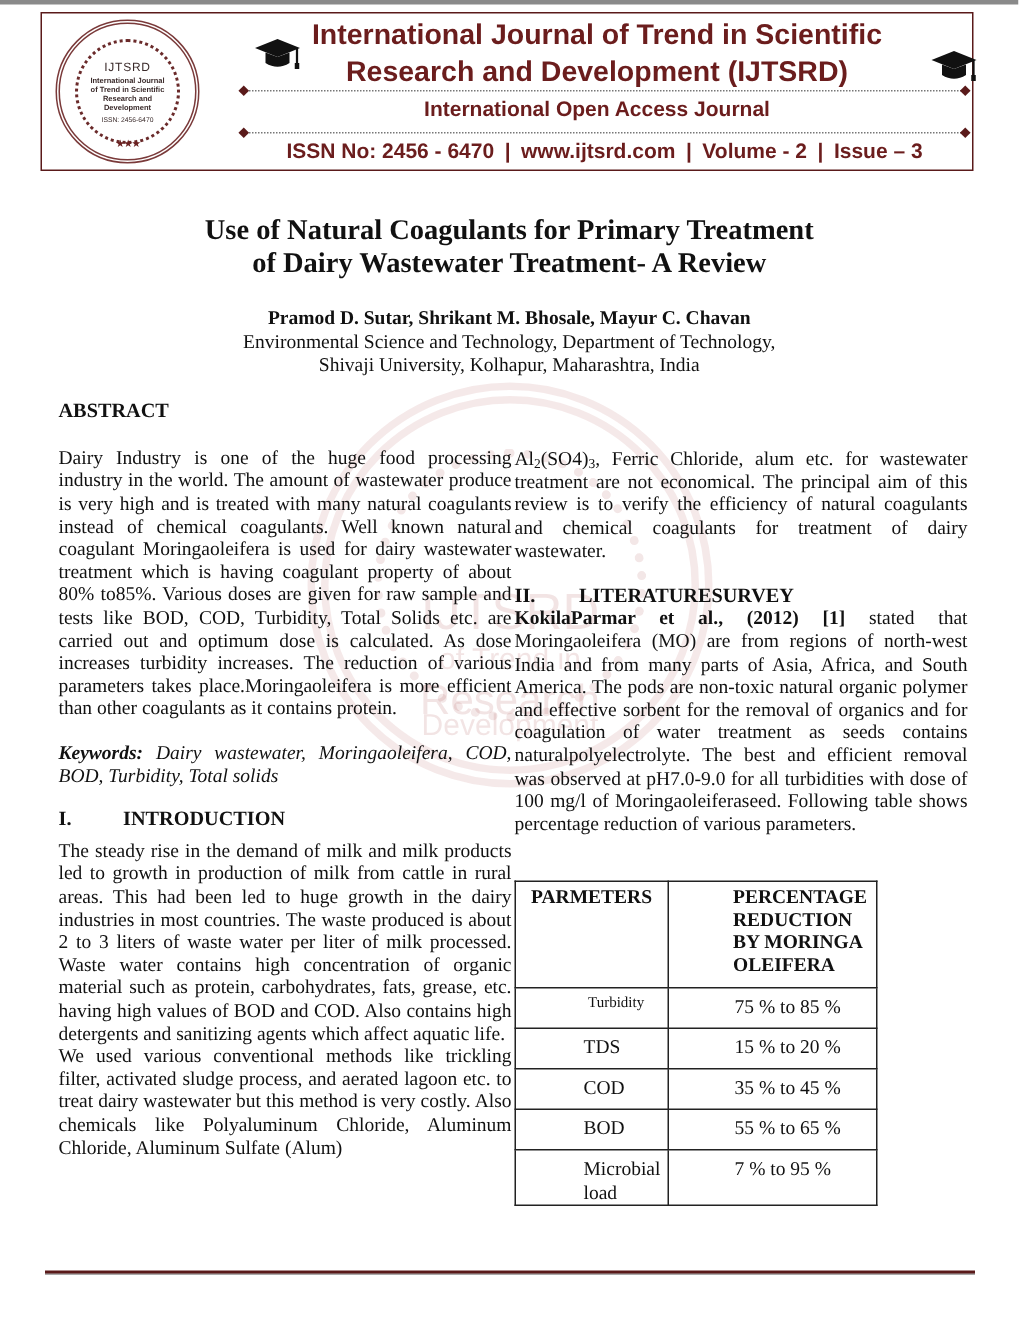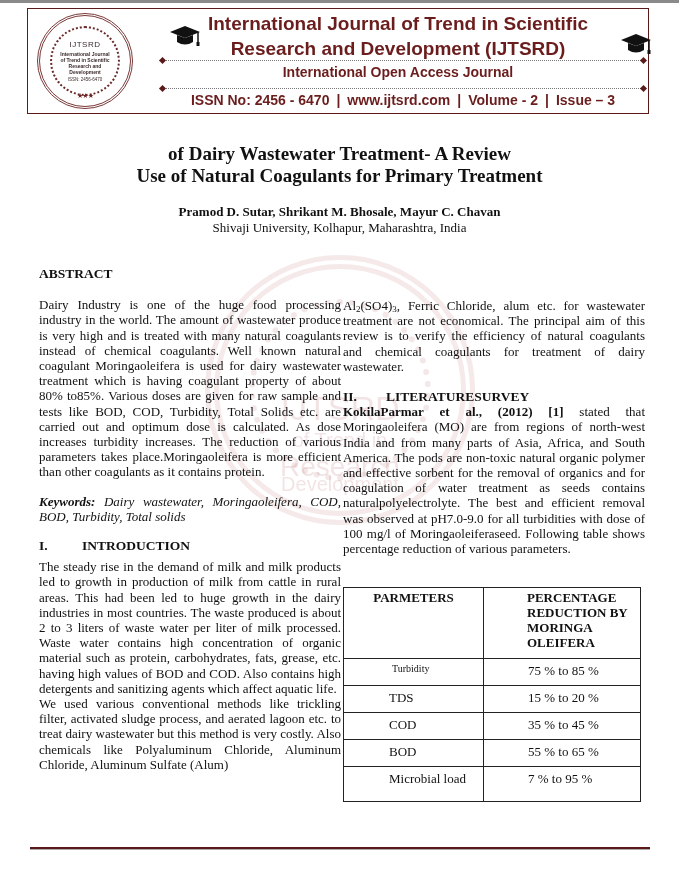--- a/index.html
+++ b/index.html
@@ -91,21 +91,21 @@
   .sec-head { font-weight: bold; font-size: 13.5px; }
   .sec-head .num { display: inline-block; width: 43px; }
   .p { margin: 0; }
   .gap-s { height: 16px; }
   .gap-m { height: 14px; }
   .kw b { font-style: italic; }
   .kw { font-style: italic; }
   sub { font-size: 9px; vertical-align: -2px; line-height: 0; }
 
   
-  .tbl { position: absolute; left: 343px; top: 587px; width: 298px; border-collapse: collapse; font-size: 13px; }
+  .tbl { position: absolute; left: 343px; top: 587px; width: 242px; border-collapse: collapse; font-size: 13px; }
   .tbl td, .tbl th { border: 1px solid #222; vertical-align: top; }
   .tbl th { font-weight: bold; text-align: left; }
   .tbl th.c1 { width: 140px; text-align: center; padding-top: 2px; }
   .tbl th.c2 { padding: 2px 6px 8px 43px; line-height: 15px; }
   .tbl td { height: 27px; padding-top: 4px; }
   .tbl td.c1 { padding-left: 45px; }
   .tbl td.c1.small { font-size: 10px; padding-left: 48px; }
   .tbl td.c2 { padding-left: 44px; }
   .tbl tr.last td { height: 35px; font-family: Liberation Serif, serif; }
 
@@ -154,25 +154,26 @@
 </div>
 
 <div class="watermark">
   <div class="wm-text" style="top:120px;font-size:34px;">IJTSRD</div>
   <div class="wm-text" style="top:160px;font-size:20px;">of Trend in</div>
   <div class="wm-text" style="top:182px;font-size:28px;">Research</div>
   <div class="wm-text" style="top:204px;font-size:20px;">Development</div>
 </div>
 
 <div class="paper-title">
+  <div>Use of Natural Coagulants for Primary Treatment</div>
   <div>of Dairy Wastewater Treatment- A Review</div>
-  <div>Use of Natural Coagulants for Primary Treatment</div>
 </div>
 <div class="authors">Pramod D. Sutar, Shrikant M. Bhosale, Mayur C. Chavan</div>
 <div class="affil">
+  <div>Environmental Science and Technology, Department of Technology,</div>
   <div>Shivaji University, Kolhapur, Maharashtra, India</div>
 </div>
 
 <div class="col col-left">
   <div class="sec-head">ABSTRACT</div>
   <div class="gap-s"></div>
   <p class="p">Dairy Industry is one of the huge food processing industry in the world. The amount of wastewater produce is very high and is treated with many natural coagulants instead of chemical coagulants. Well known natural coagulant Moringaoleifera is used for dairy wastewater treatment which is having coagulant property of about 80% to85%. Various doses are given for raw sample and tests like BOD, COD, Turbidity, Total Solids etc. are carried out and optimum dose is calculated. As dose increases turbidity increases. The reduction of various parameters takes place.Moringaoleifera is more efficient than other coagulants as it contains protein.</p>
   <div class="gap-m"></div>
   <p class="p kw"><b>Keywords:</b><span> Dairy wastewater, Moringaoleifera, COD, BOD, Turbidity, Total solids</span></p>
   <div class="gap-m"></div>

